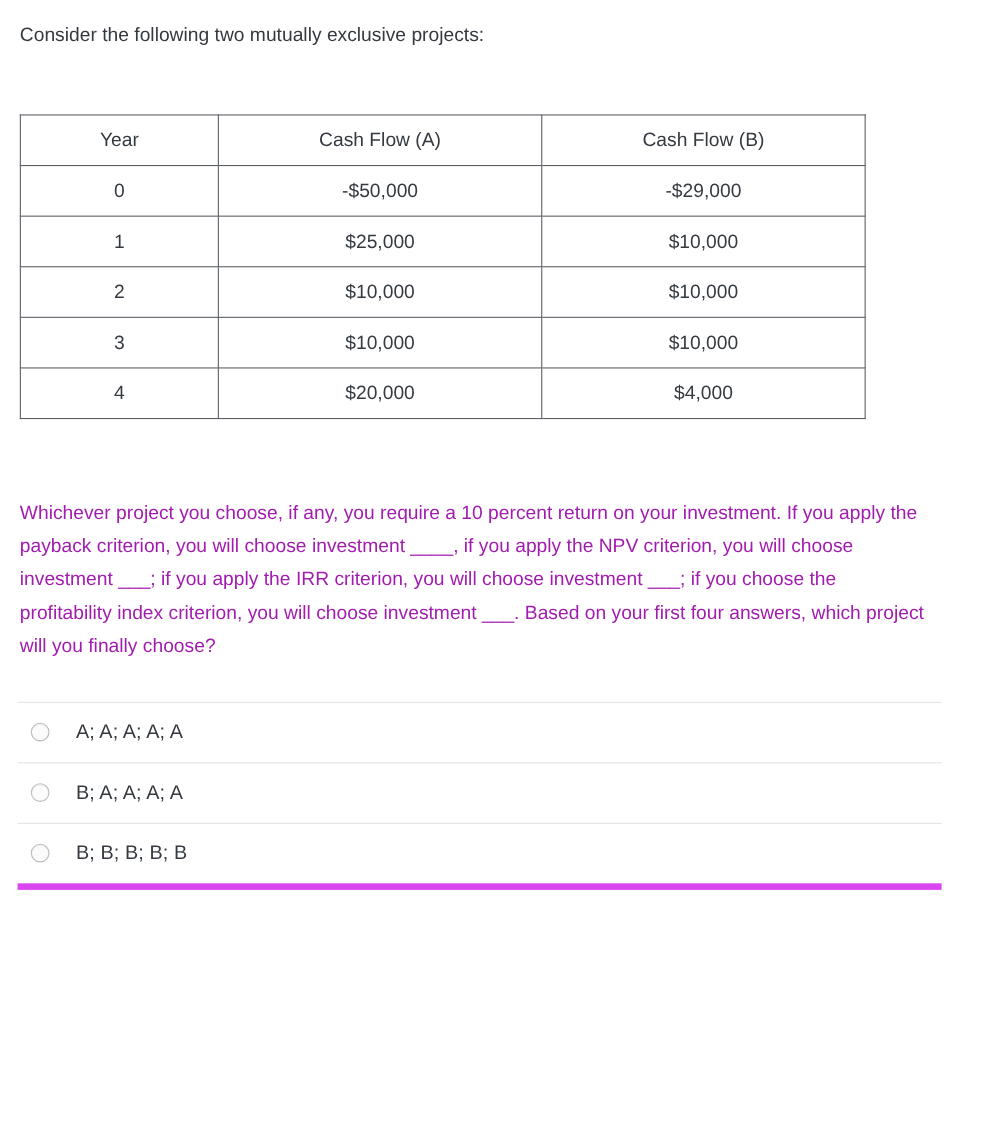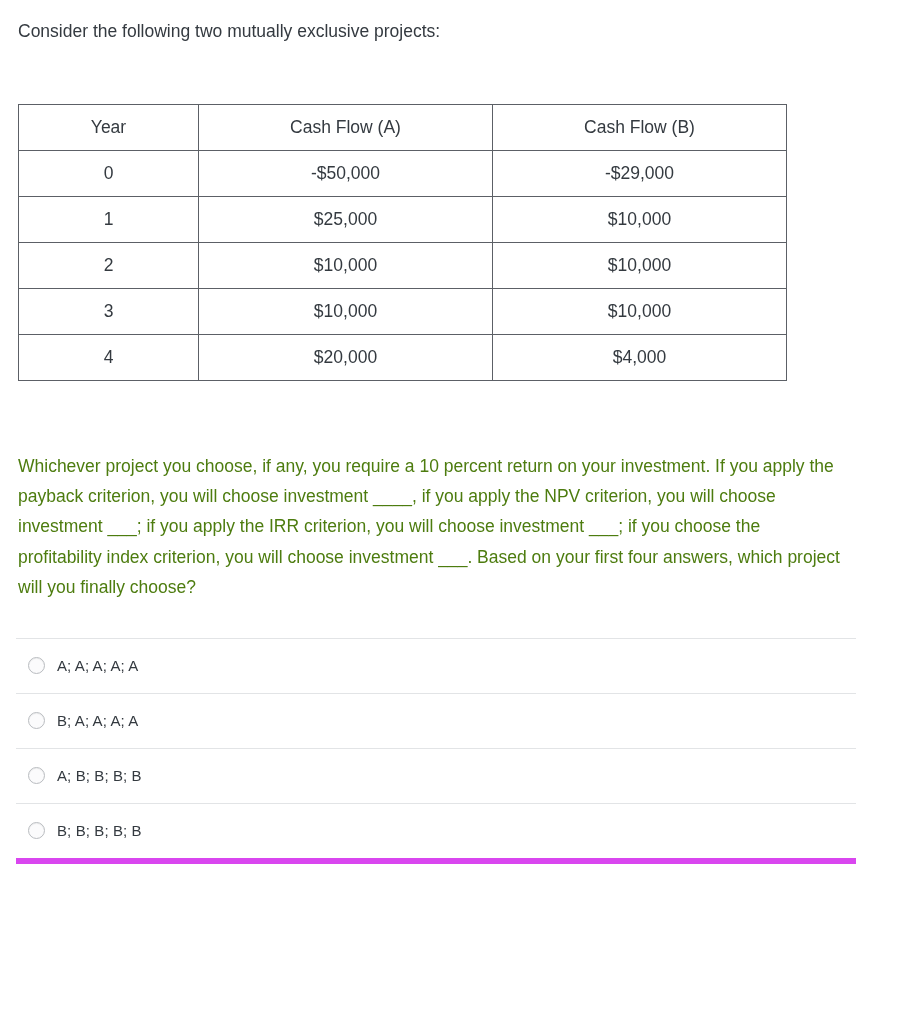--- a/index.html
+++ b/index.html
@@ -45,21 +45,21 @@
     box-sizing: border-box;
   }
   table.cashflow col.c0 { width: 180px; }
   table.cashflow col.c1 { width: 294px; }
   table.cashflow col.c2 { width: 294px; }
 
   .question {
     margin-top: 70px;
     font-size: 17.5px;
     line-height: 1.72;
-    color: #4d7c0f;
+    color: #a21caf;
     padding: 0 14px 0 2px;
   }
   .choices {
     margin-top: 36px;
   }
   .choice {
     display: flex;
     align-items: center;
     border-top: 1px solid #e2e4e6;
     height: 54px;
@@ -71,22 +71,22 @@
   .radio {
     width: 15px;
     height: 15px;
     border-radius: 50%;
     border: 1px solid #b9bcc0;
     background: #fbfbfc;
     flex: 0 0 auto;
     box-shadow: inset 0 1px 1px rgba(0,0,0,0.06);
   }
   .choice-label {
-    margin-left: 12px;
-    font-size: 15px;
+    margin-left: 24px;
+    font-size: 18px;
     color: #343a40;
     letter-spacing: 0.1px;
   }
 </style>
 </head>
 <body>
 
 <div class="page">
 
   <p class="intro">Consider the following two mutually exclusive projects:</p>
@@ -141,21 +141,17 @@
     <div class="choice">
       <span class="radio"></span>
       <span class="choice-label">A; A; A; A; A</span>
     </div>
     <div class="choice">
       <span class="radio"></span>
       <span class="choice-label">B; A; A; A; A</span>
     </div>
     <div class="choice">
       <span class="radio"></span>
-      <span class="choice-label">A; B; B; B; B</span>
-    </div>
-    <div class="choice">
-      <span class="radio"></span>
       <span class="choice-label">B; B; B; B; B</span>
     </div>
   </div>
 
 </div>
 
 </body></html>

